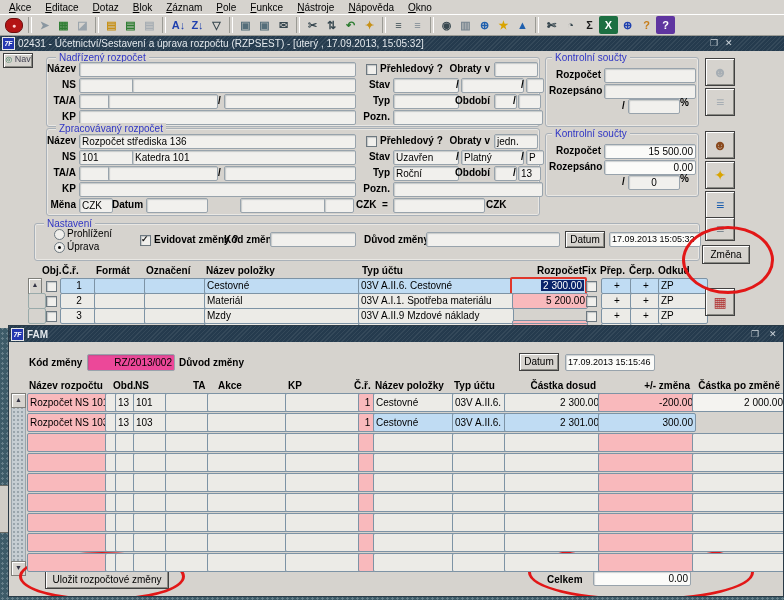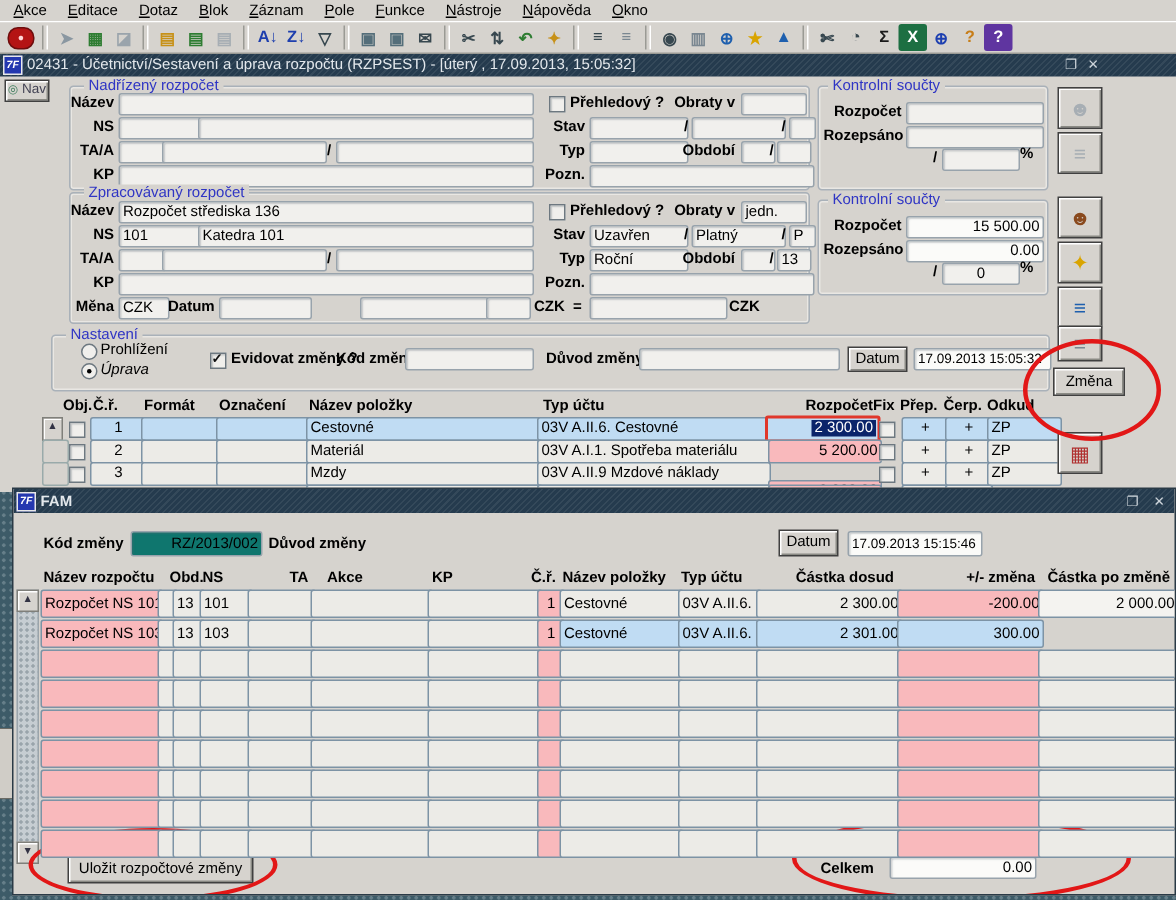--- a/index.html
+++ b/index.html
@@ -219,21 +219,21 @@
     <div class="fld num" style="left:604px;top:124px;width:86px;background:#fbfbf9;">0.00</div>
     <div class="slash" style="left:622px;top:140px;">/</div>
     <div class="fld ctr" style="left:628px;top:139px;width:46px;">0</div>
     <div class="lbl" style="left:680px;top:137px;">%</div>
 
     <div class="grp" style="left:34px;top:187px;width:664px;height:36px;"></div>
     <div class="grp-lbl" style="left:44px;top:182px;">Nastavení</div>
     <div class="radio" style="left:54px;top:193px;"></div>
     <div class="lbl nlbl" style="left:67px;top:192px;">Prohlížení</div>
     <div class="radio on" style="left:54px;top:206px;"></div>
-    <div class="lbl nlbl" style="left:67px;top:205px;font-style:italic;">Úprava</div>
+    <div class="lbl nlbl" style="left:67px;top:205px;">Úprava</div>
     <div class="cb on" style="left:140px;top:199px;"></div>
     <div class="lbl" style="left:154px;top:198px;">Evidovat změny ?</div>
     <div class="lbl" style="left:224px;top:198px;">Kód změny</div>
     <div class="fld" style="left:270px;top:196px;width:80px;"></div>
     <div class="lbl" style="left:364px;top:198px;">Důvod změny</div>
     <div class="fld" style="left:426px;top:196px;width:128px;"></div>
     <div class="btn" style="left:565px;top:195px;width:38px;height:15px;line-height:15px;">Datum</div>
     <div class="fld f9" style="left:609px;top:196px;width:86px;background:#fbfbf9;">17.09.2013 15:05:32</div>
 
     <div class="th" style="left:42px;top:229px;">Obj.</div>
@@ -322,21 +322,21 @@
 
   <div class="win" style="left:8px;top:325px;width:776px;height:272px;border:1px solid #2a3a46;box-sizing:border-box;overflow:hidden;">
     <div class="ttl" style="width:774px;height:16px;">
       <span class="appic">7F</span>
       <span style="font-weight:bold;">FAM</span>
     </div>
     <span class="wctl" style="left:742px;top:3px;">❐</span>
     <span class="wctl" style="left:760px;top:3px;">✕</span>
 
     <div class="lbl" style="left:20px;top:31px;">Kód změny</div>
-    <div class="fld c-pink num" style="left:78px;top:28px;width:82px;height:15px;line-height:15px;background:#0f766e;">RZ/2013/002</div>
+    <div class="fld c-pink num" style="left:78px;top:28px;width:82px;height:15px;line-height:15px;background:#ec4899;">RZ/2013/002</div>
     <div class="lbl" style="left:170px;top:31px;">Důvod změny</div>
     <div class="btn" style="left:510px;top:27px;width:38px;height:16px;line-height:16px;">Datum</div>
     <div class="fld f9" style="left:556px;top:28px;width:84px;height:15px;line-height:15px;background:#fbfbf9;">17.09.2013 15:15:46</div>
 
     <div class="th" style="left:20px;top:54px;">Název rozpočtu</div>
     <div class="th" style="left:104px;top:54px;">Obd.</div>
     <div class="th" style="left:126px;top:54px;">NS</div>
     <div class="th" style="left:184px;top:54px;">TA</div>
     <div class="th" style="left:209px;top:54px;">Akce</div>
     <div class="th" style="left:279px;top:54px;">KP</div>

